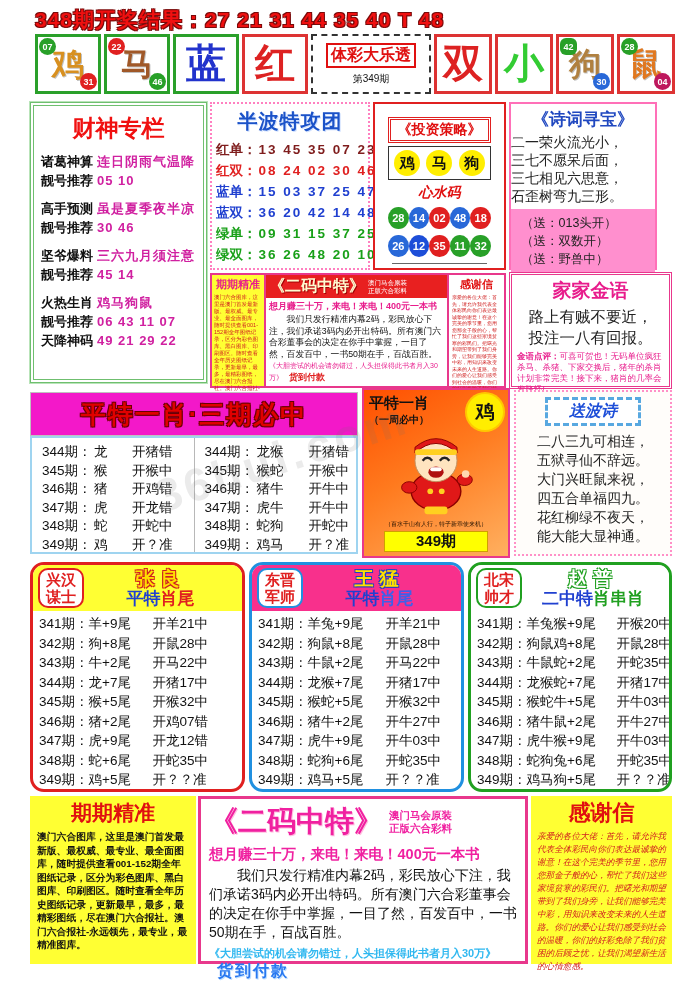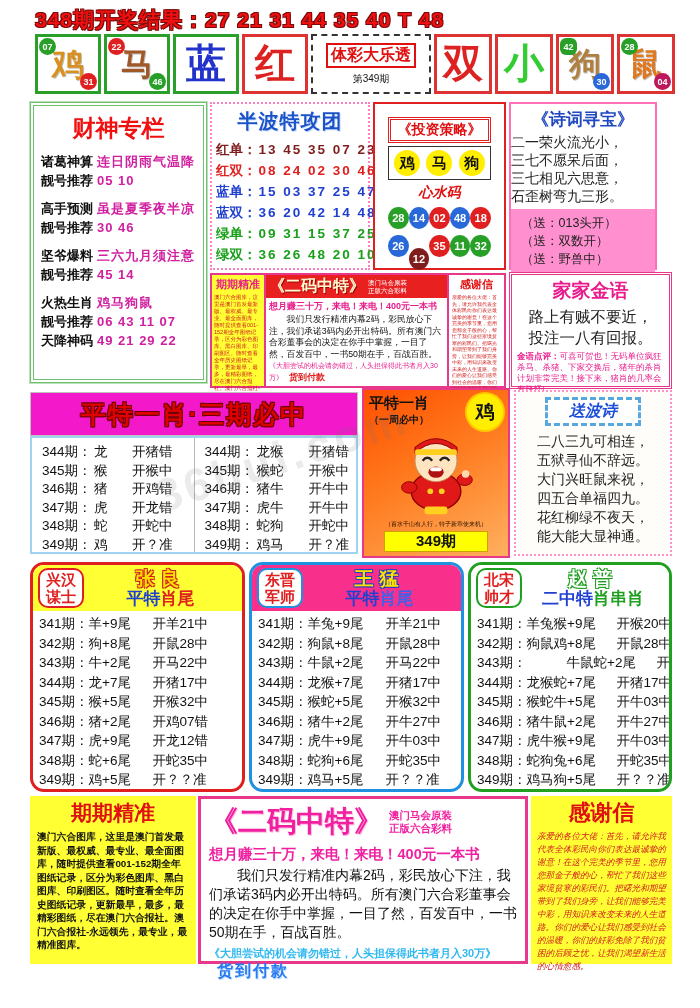--- a/index.html
+++ b/index.html
@@ -231,21 +231,21 @@
     <div id="touzi-balls">
         <div class="ball-row">
           <span class="ball" style="background: rgb(40, 160, 40);">28</span>
           <span class="ball" style="background: rgb(40, 104, 216);">14</span>
           <span class="ball" style="background: rgb(224, 32, 32);">02</span>
           <span class="ball" style="background: rgb(40, 104, 216);">48</span>
           <span class="ball" style="background: rgb(224, 32, 32);">18</span>
         </div>
         <div class="ball-row">
           <span class="ball" style="background: rgb(40, 104, 216);">26</span>
-          <span class="ball" style="background: #7f1d1d; margin-top: 13px;">12</span>
+          <span class="ball" style="background: #1d4ed8;">12</span>
           <span class="ball" style="background: rgb(224, 32, 32);">35</span>
           <span class="ball" style="background: rgb(40, 160, 40);">11</span>
           <span class="ball" style="background: rgb(40, 160, 40);">32</span>
         </div>
       </div>
     <div class="endline"></div>
   </div>
 
   <div id="shici" class="abs">
     <div class="title">《诗词寻宝》</div>
@@ -419,21 +419,21 @@
             <div>帅才</div>
           </div>
           <div class="hstack">
             <div class="nm" style="color: rgb(255, 255, 255); text-shadow: rgb(32, 160, 32) 1px 1px 0px, rgb(32, 160, 32) -1px -1px 0px, rgb(32, 160, 32) 1px -1px 0px, rgb(32, 160, 32) -1px 1px 0px;">赵普</div>
             <div class="sb"><span style="color: rgb(32, 64, 208);">二中特</span><span style="color: rgb(32, 160, 32);">肖串肖</span></div>
           </div>
         </div>
         <div class="rows">
           <div class="tt-row"><span class="qi">341期：</span><span class="pk" style="min-width: 90px;">羊兔猴+9尾</span><span class="rs">开猴20中</span></div>
           <div class="tt-row"><span class="qi">342期：</span><span class="pk" style="min-width: 90px;">狗鼠鸡+8尾</span><span class="rs">开鼠28中</span></div>
-          <div class="tt-row"><span class="qi">343期：</span><span class="pk" style="min-width: 90px; margin-left: 40px;">牛鼠蛇+2尾</span><span class="rs">开蛇35中</span></div>
+          <div class="tt-row"><span class="qi">343期：</span><span class="pk" style="min-width: 90px;">牛鼠蛇+2尾</span><span class="rs">开蛇35中</span></div>
           <div class="tt-row"><span class="qi">344期：</span><span class="pk" style="min-width: 90px;">龙猴蛇+7尾</span><span class="rs">开猪17中</span></div>
           <div class="tt-row"><span class="qi">345期：</span><span class="pk" style="min-width: 90px;">猴蛇牛+5尾</span><span class="rs">开牛03中</span></div>
           <div class="tt-row"><span class="qi">346期：</span><span class="pk" style="min-width: 90px;">猪牛鼠+2尾</span><span class="rs">开牛27中</span></div>
           <div class="tt-row"><span class="qi">347期：</span><span class="pk" style="min-width: 90px;">虎牛猴+9尾</span><span class="rs">开牛03中</span></div>
           <div class="tt-row"><span class="qi">348期：</span><span class="pk" style="min-width: 90px;">蛇狗兔+6尾</span><span class="rs">开蛇35中</span></div>
           <div class="tt-row"><span class="qi">349期：</span><span class="pk" style="min-width: 90px;">鸡马狗+5尾</span><span class="rs">开？？准</span></div>
         </div>
       </div>
     </div>
 

